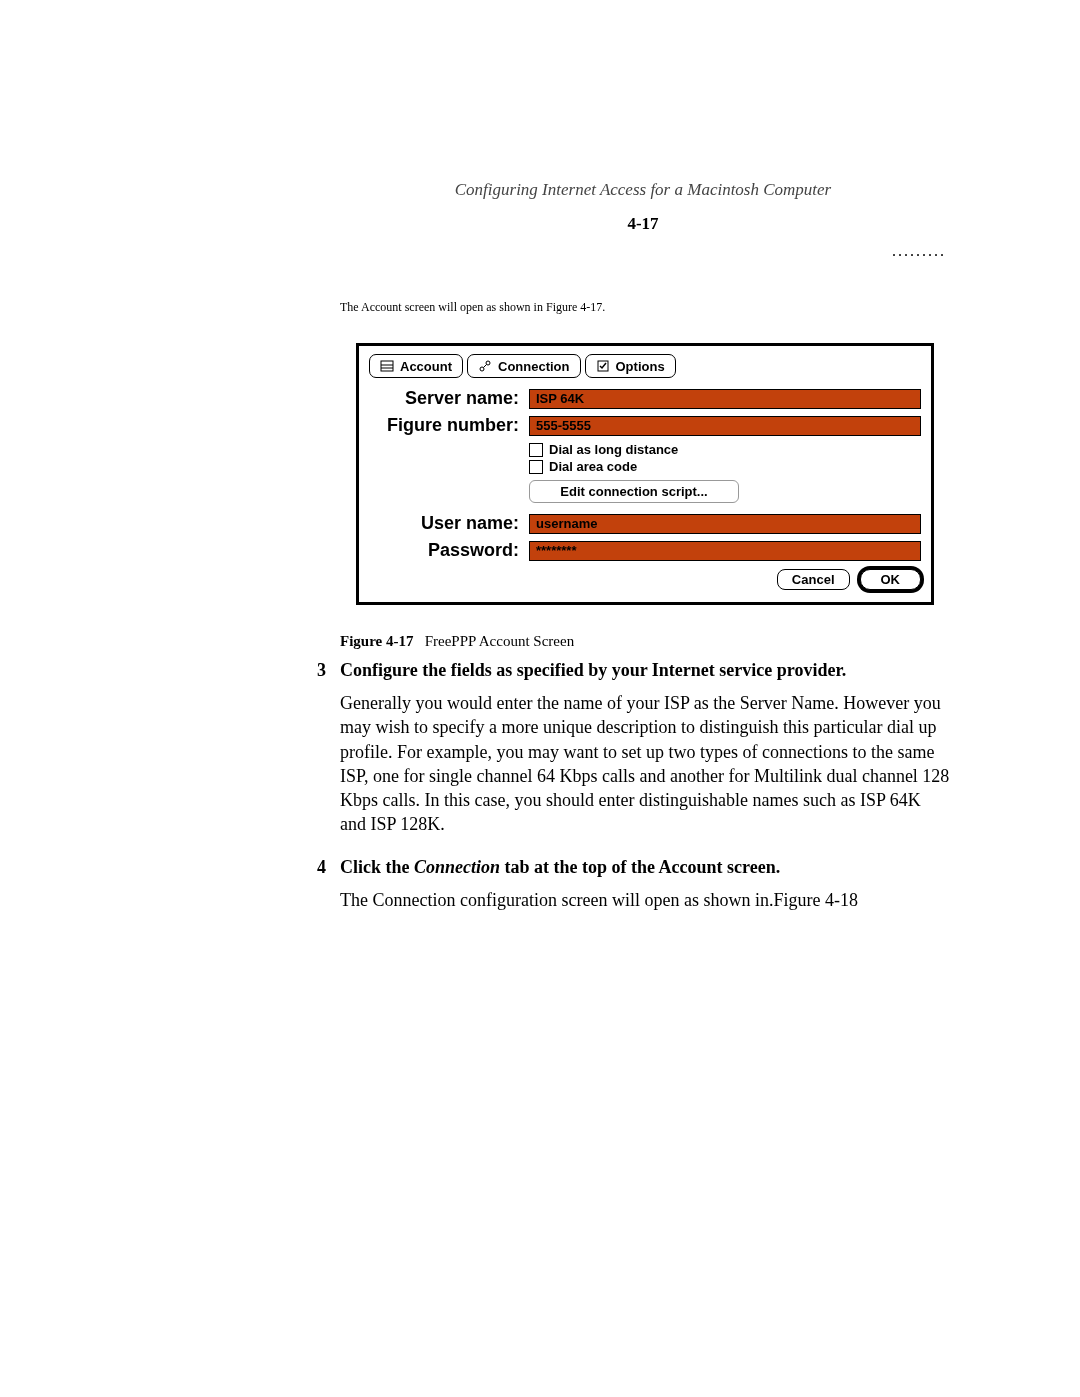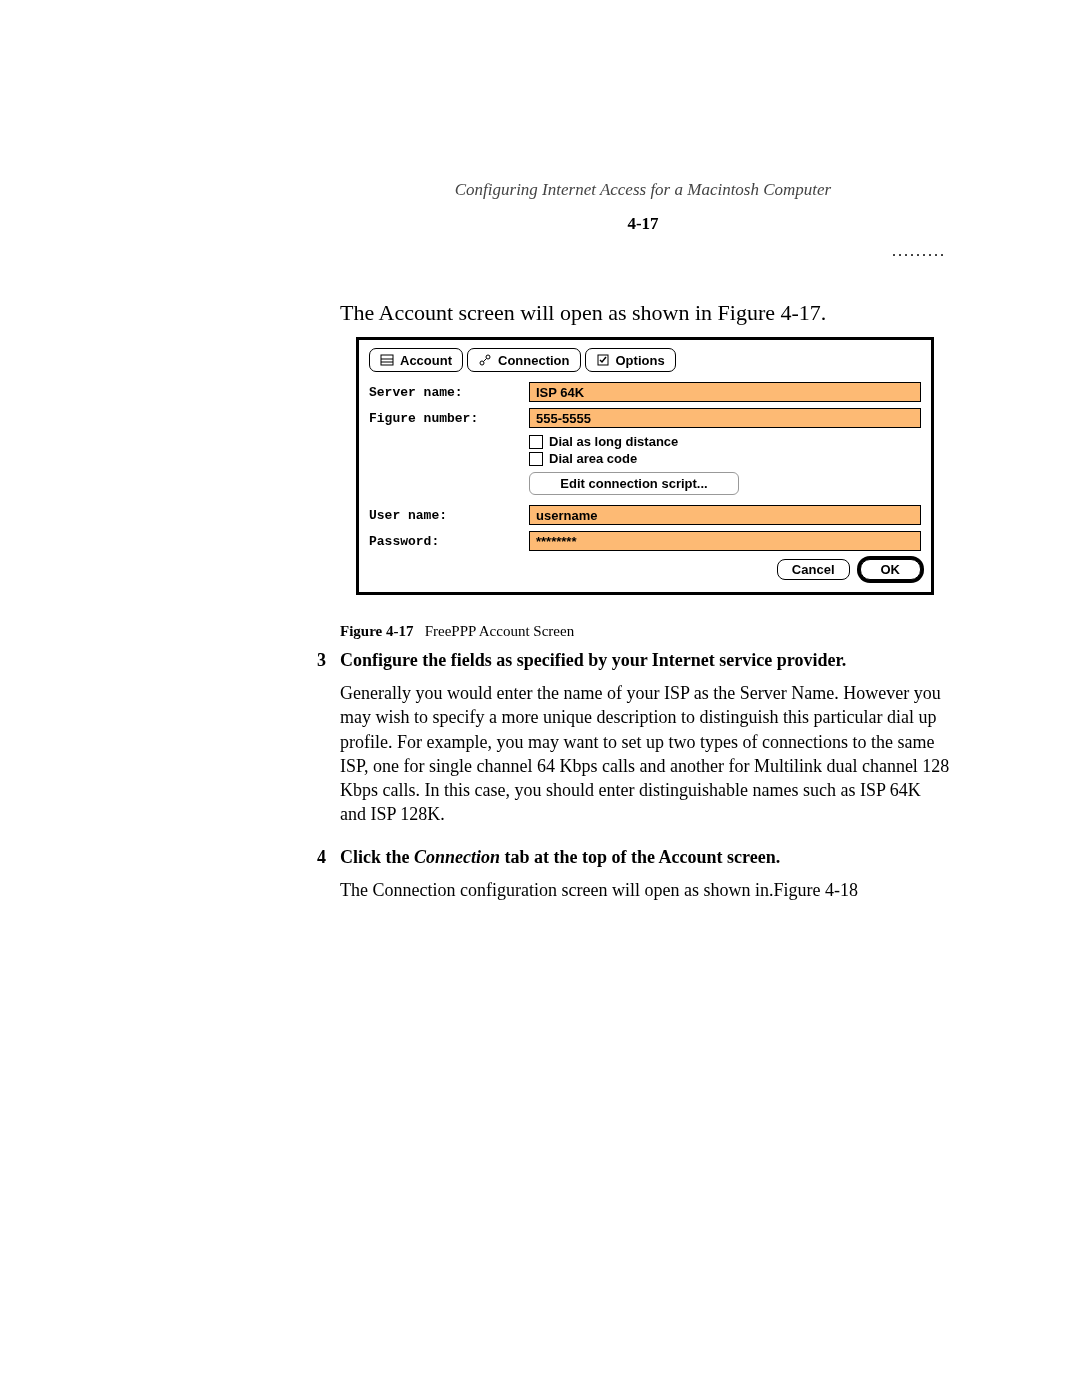--- a/index.html
+++ b/index.html
@@ -35,22 +35,22 @@
   }
   .dotrule {
     text-align: right;
     letter-spacing: 2px;
     font-size: 16px;
     color: #000;
     margin-bottom: 40px;
     padding-right: 4px;
   }
   .intro {
-    font-size: 22px;
-    margin-bottom: 11px;
+    font-size: 12px;
+    margin-bottom: 28px;
   }
   .figure-outer {
     margin: 0 16px 28px 16px;
     border: 3px solid #000;
     background: #fff;
     padding: 0;
   }
   .figure-inner {
     padding: 8px 10px 12px 10px;
   }
@@ -78,35 +78,36 @@
     height: 14px;
     display: inline-block;
   }
   .form-row {
     display: flex;
     align-items: center;
     margin-bottom: 6px;
   }
   .flabel {
     width: 150px;
-    font-family: Liberation Mono, monospace;
-    font-size: 13px;
+    text-align: right;
+    font-family: Liberation Sans, sans-serif;
+    font-size: 18px;
     font-weight: bold;
     padding-right: 10px;
   }
   .finput {
     flex: 1;
     border: 1.5px solid #000;
     font-family: Verdana, Geneva, sans-serif;
     font-size: 13px;
     font-weight: bold;
     padding: 2px 6px;
     height: 20px;
     box-sizing: border-box;
-    background: #fdba74;
+    background: #c2410c;
   }
   .checks {
     margin-left: 160px;
     font-family: Verdana, Geneva, sans-serif;
     font-size: 13px;
     font-weight: bold;
     margin-bottom: 6px;
   }
   .checks .crow {
     display: flex;

